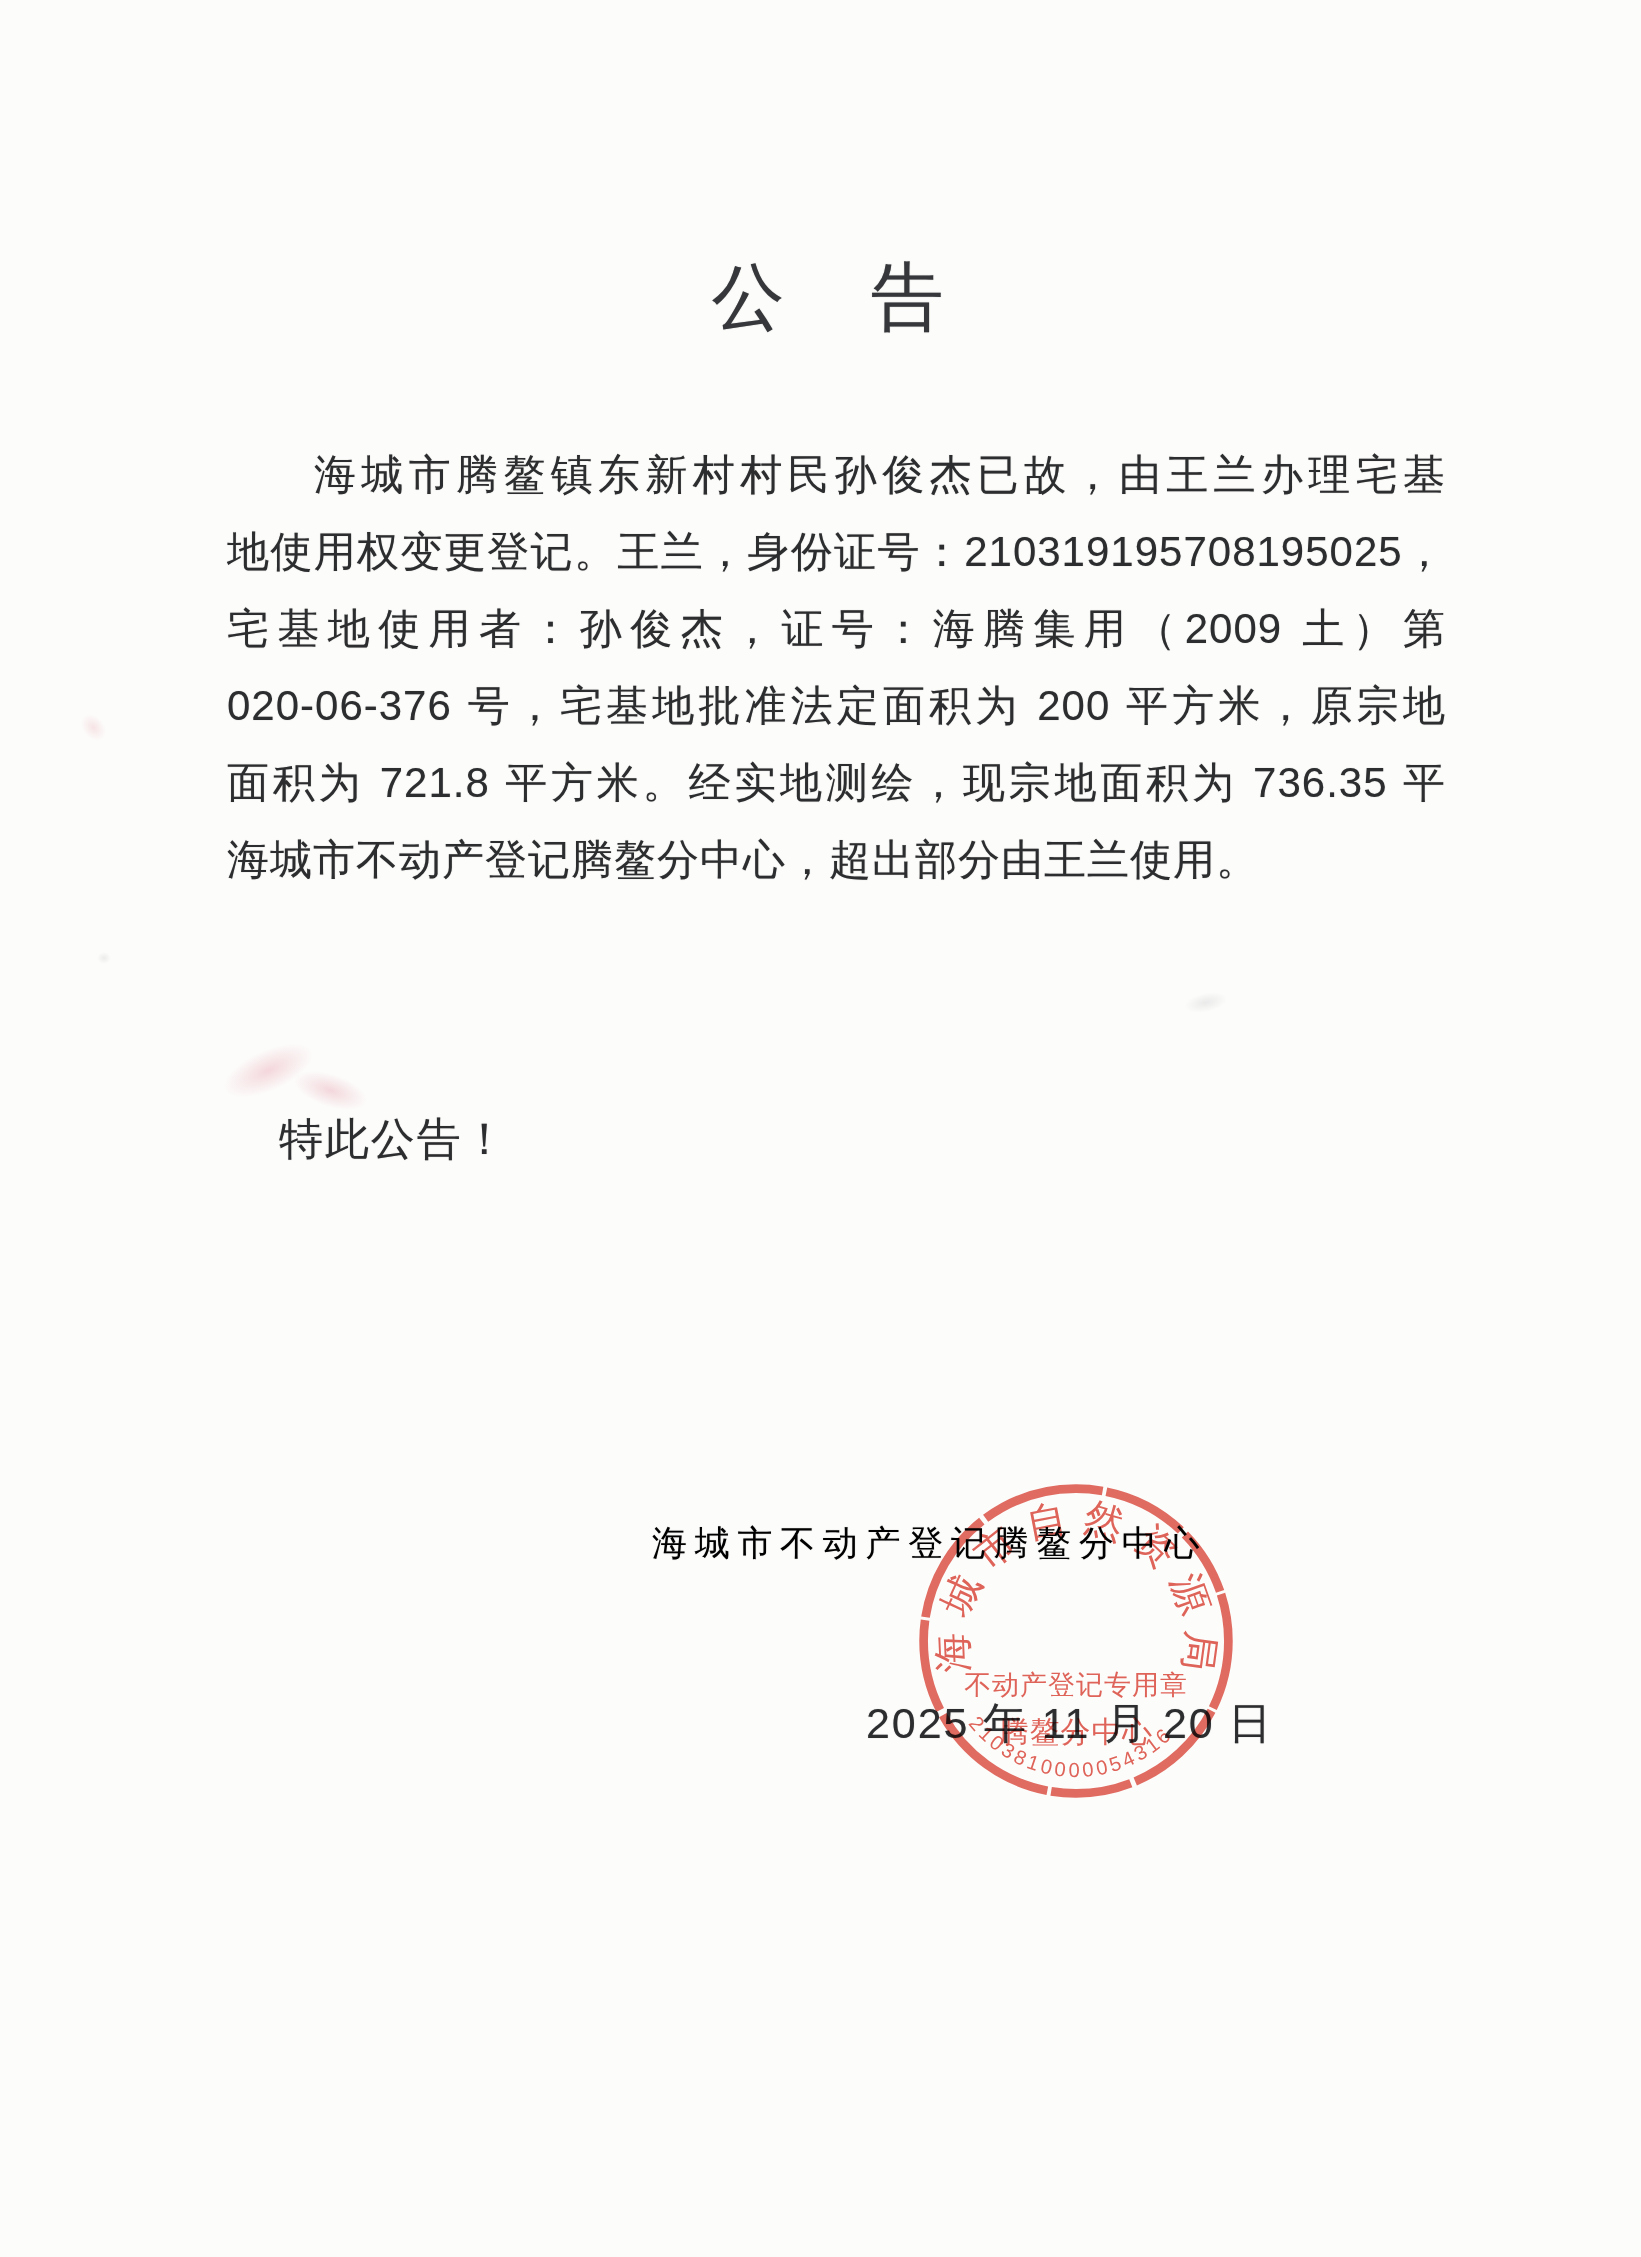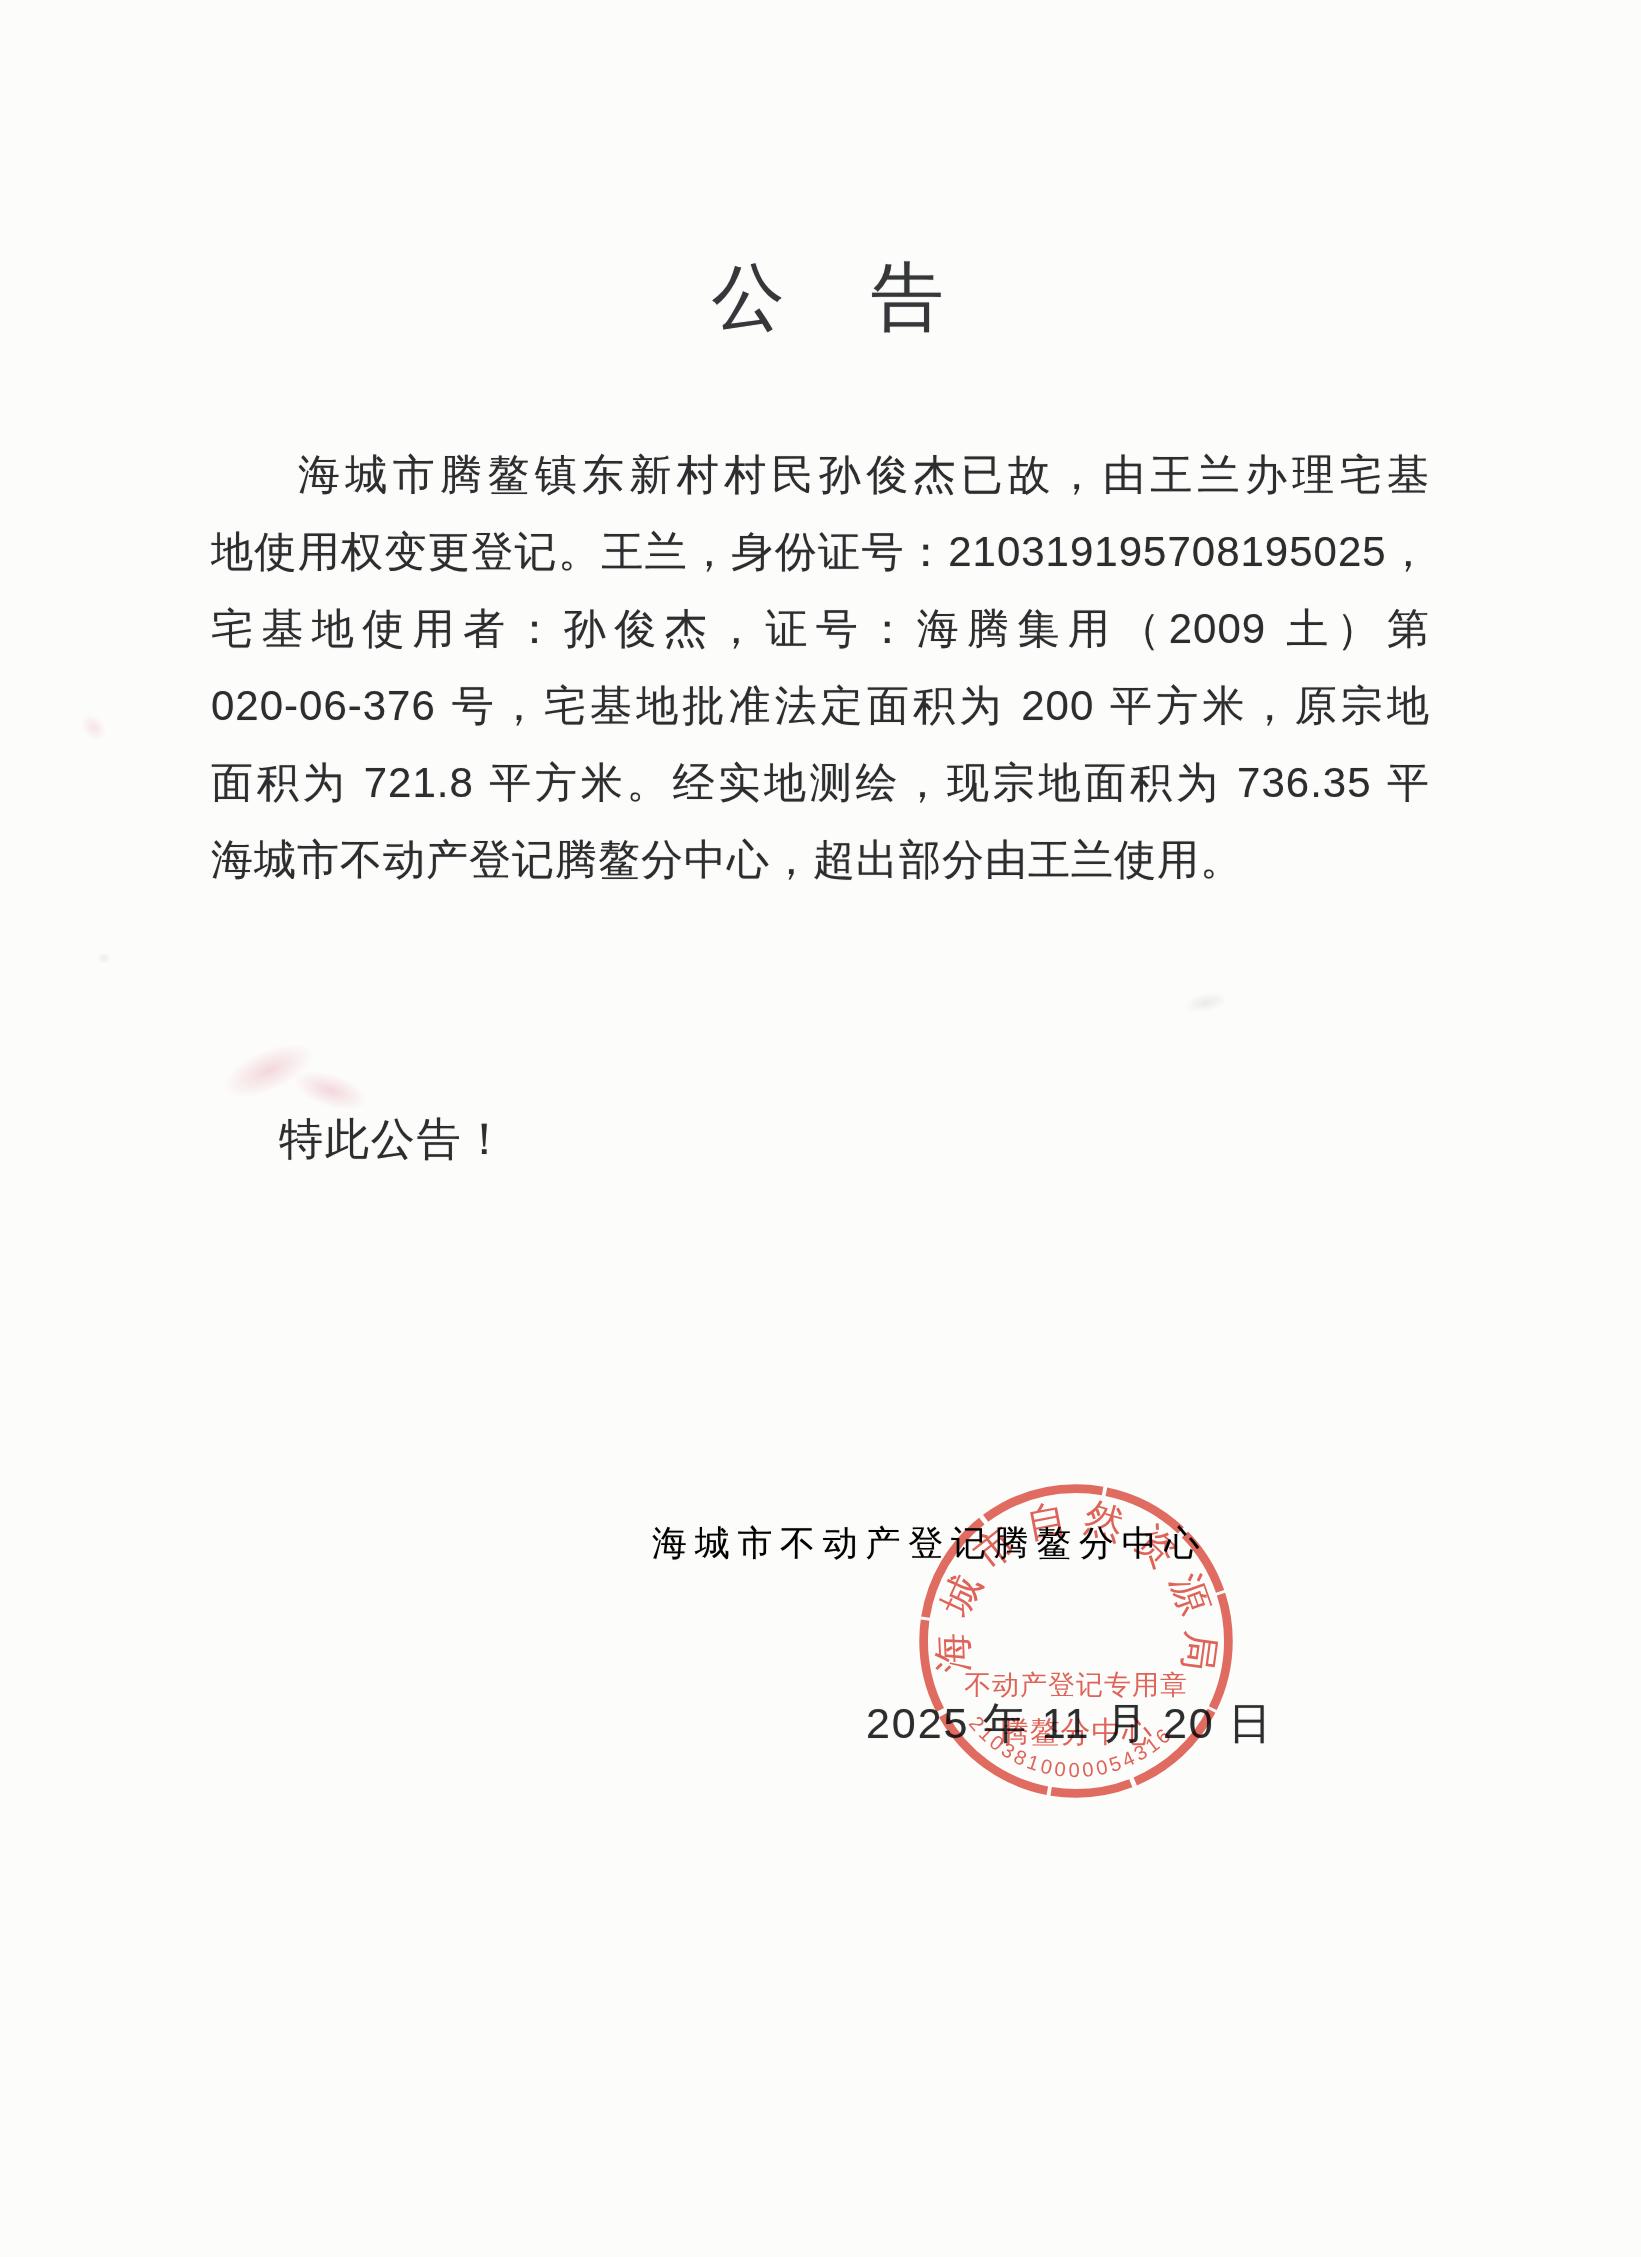--- a/index.html
+++ b/index.html
@@ -23,21 +23,21 @@
     letter-spacing:7.7px;
     word-spacing:27px;
     color:#35373a;
     font-family:Liberation Mono, monospace;
     text-shadow:0 0 1px rgba(45,45,48,.45);
   }
 
   
   .para {
     position:absolute;
-    left:211px; top:436px; width:1219px;
+    left:227px; top:436px; width:1219px;
   }
   .body-line {
     height:77px; line-height:77px;
     font-size:42px;
     letter-spacing:1px;
     color:#2c2d2f;
     text-align:justify;
     text-align-last:justify;
     white-space:nowrap;
     text-shadow:0 0 1px rgba(40,40,42,.4);

